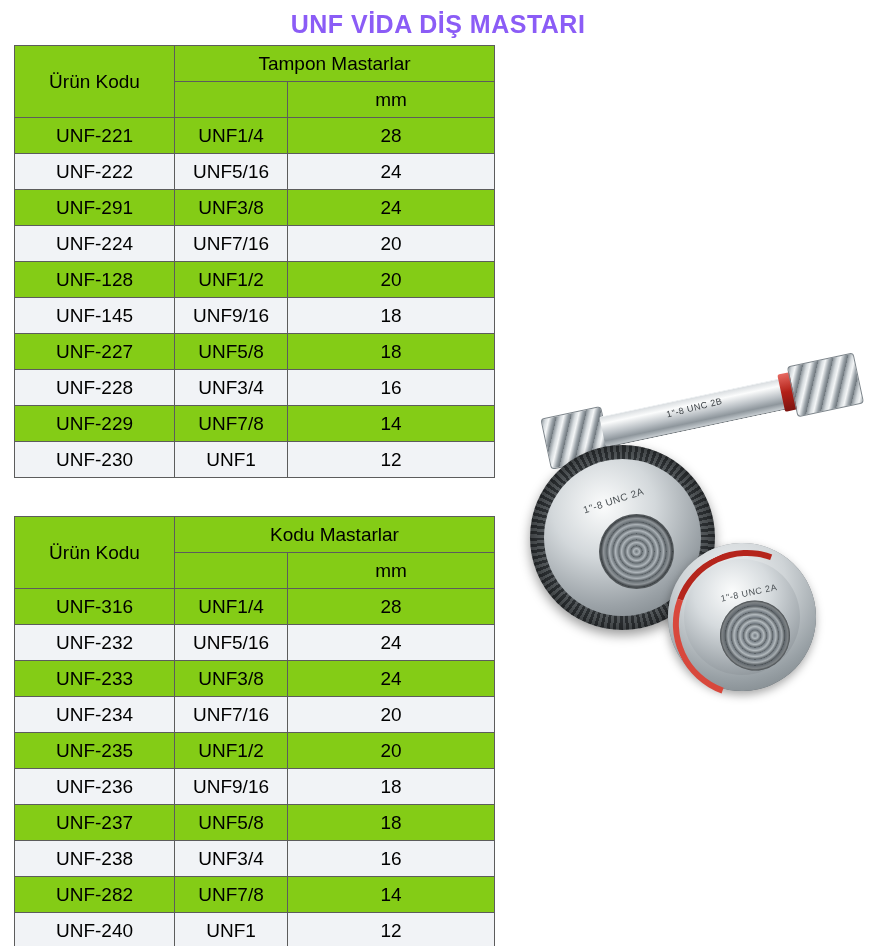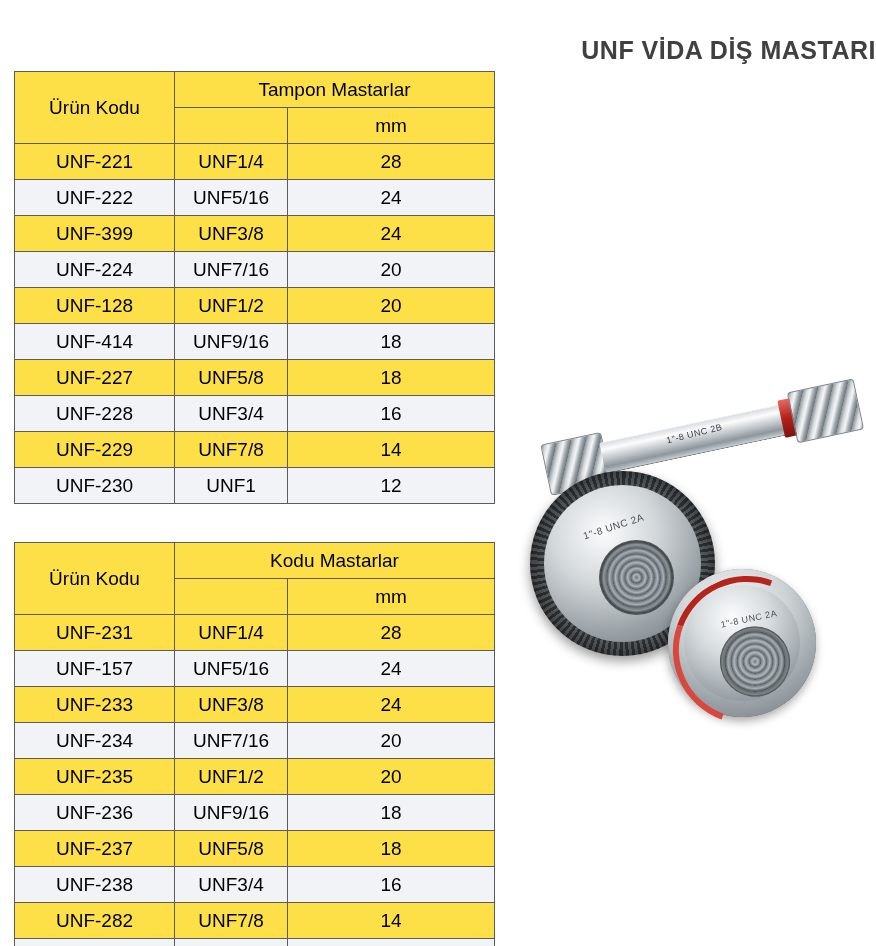--- a/index.html
+++ b/index.html
@@ -8,43 +8,43 @@
   }
   body {
     width: 876px;
     height: 946px;
     background: #ffffff;
     font-family: "Liberation Sans", sans-serif;
     position: relative;
     overflow: hidden;
   }
   .page-title {
-    text-align: right;
-    color: #404040;
+    text-align: center;
+    color: #8b5cf6;
     font-size: 25px;
     font-weight: bold;
     letter-spacing: 0.5px;
-    padding-top: 36px;
+    padding-top: 10px;
     padding-bottom: 6px;
   }
   .content {
     position: relative;
     width: 876px;
   }
   .tables-col {
     position: absolute;
     left: 14px;
     top: 0;
     width: 480px;
   }
   table.gauge-table {
     border-collapse: collapse;
     width: 480px;
     table-layout: fixed;
-    background: #fde047;
+    background: #84cc16;
   }
   table.gauge-table td,
   table.gauge-table th {
     border: 1px solid #5c5c5c;
     height: 35px;
     text-align: center;
     vertical-align: middle;
     font-size: 19px;
     color: #000000;
     font-weight: normal;
@@ -263,36 +263,36 @@
           <td class="code-cell">UNF-221</td>
           <td>UNF1/4</td>
           <td>28</td>
         </tr>
         <tr class="alt">
           <td class="code-cell">UNF-222</td>
           <td>UNF5/16</td>
           <td>24</td>
         </tr>
         <tr>
-          <td class="code-cell">UNF-399</td>
+          <td class="code-cell">UNF-291</td>
           <td>UNF3/8</td>
           <td>24</td>
         </tr>
         <tr class="alt">
           <td class="code-cell">UNF-224</td>
           <td>UNF7/16</td>
           <td>20</td>
         </tr>
         <tr>
           <td class="code-cell">UNF-128</td>
           <td>UNF1/2</td>
           <td>20</td>
         </tr>
         <tr class="alt">
-          <td class="code-cell">UNF-414</td>
+          <td class="code-cell">UNF-145</td>
           <td>UNF9/16</td>
           <td>18</td>
         </tr>
         <tr>
           <td class="code-cell">UNF-227</td>
           <td>UNF5/8</td>
           <td>18</td>
         </tr>
         <tr class="alt">
           <td class="code-cell">UNF-228</td>
@@ -323,26 +323,26 @@
       <tbody>
         <tr>
           <td rowspan="2" class="hdr-group">Ürün Kodu</td>
           <td colspan="2" class="hdr-group">Kodu Mastarlar</td>
         </tr>
         <tr>
           <td></td>
           <td class="hdr-group">mm</td>
         </tr>
         <tr>
-          <td class="code-cell">UNF-231</td>
+          <td class="code-cell">UNF-316</td>
           <td>UNF1/4</td>
           <td>28</td>
         </tr>
         <tr class="alt">
-          <td class="code-cell">UNF-157</td>
+          <td class="code-cell">UNF-232</td>
           <td>UNF5/16</td>
           <td>24</td>
         </tr>
         <tr>
           <td class="code-cell">UNF-233</td>
           <td>UNF3/8</td>
           <td>24</td>
         </tr>
         <tr class="alt">
           <td class="code-cell">UNF-234</td>

